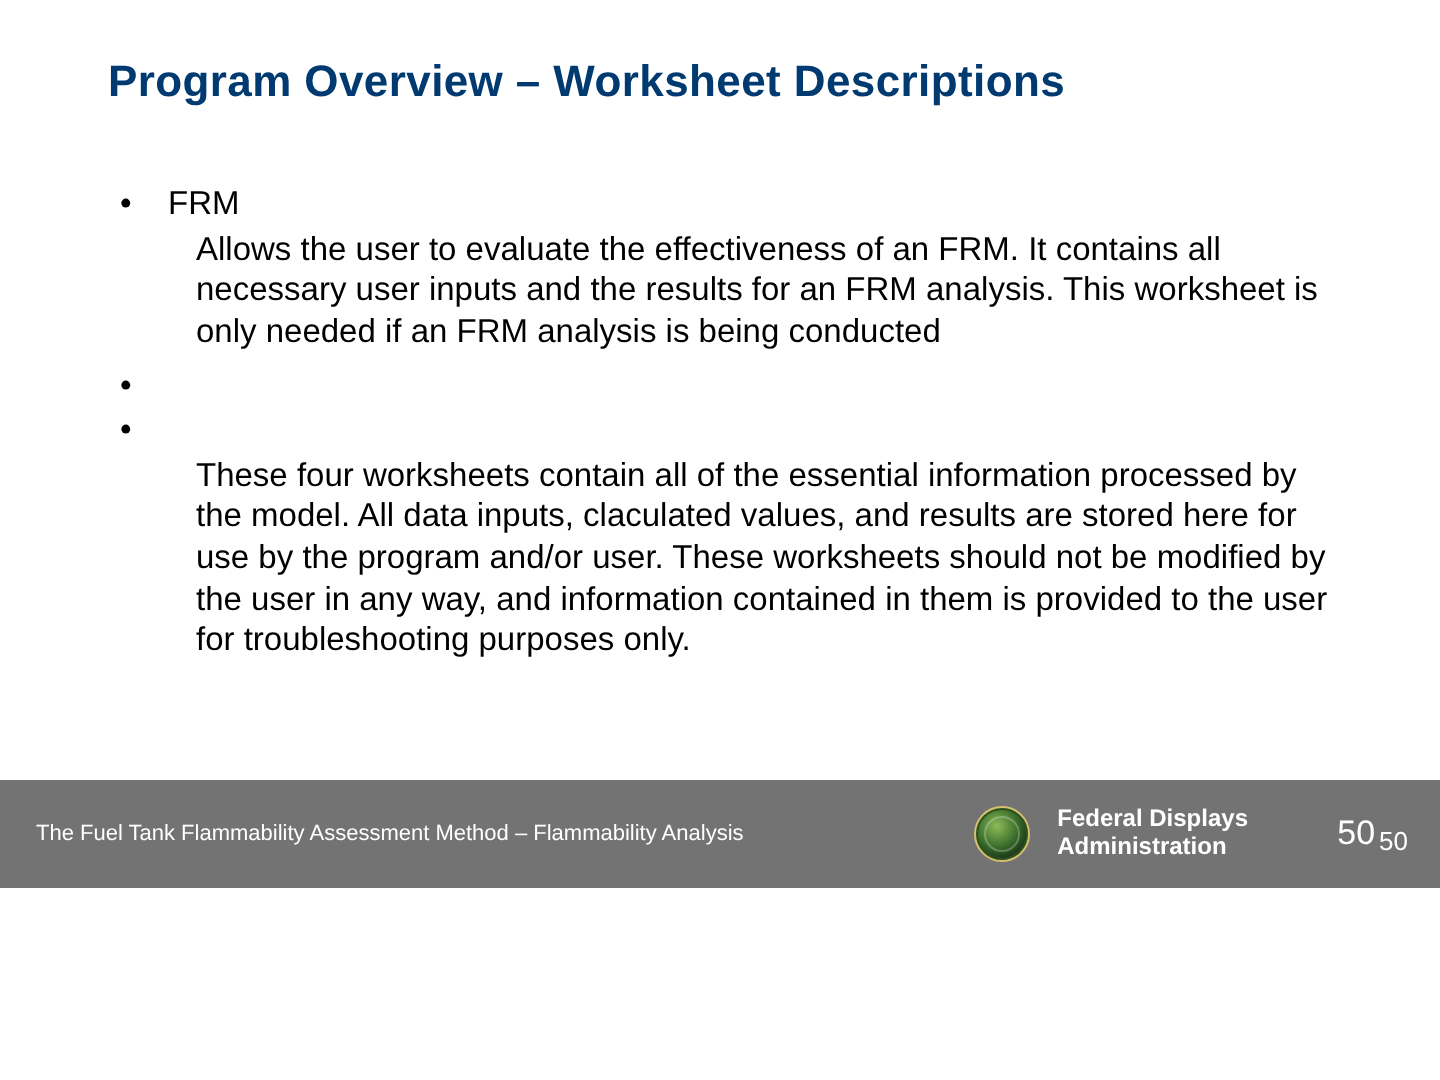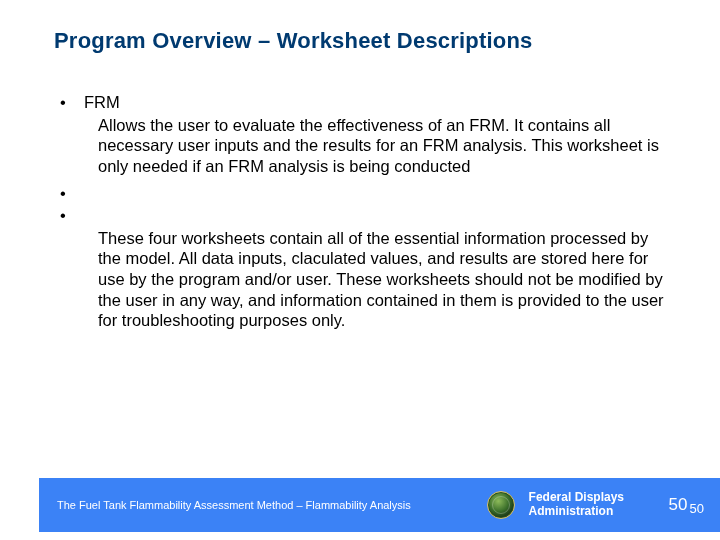--- a/index.html
+++ b/index.html
@@ -7,21 +7,21 @@
     padding: 0;
     width: 720px;
     height: 540px;
     background: #ffffff;
     font-family: Arial, Helvetica, sans-serif;
     overflow: hidden;
   }
   .slide {
     position: relative;
     width: 720px;
-    height: 532px;
+    height: 444px;
     box-sizing: border-box;
     padding-left: 28px;
   }
   .title {
     position: absolute;
     top: 28px;
     left: 54px;
     right: 40px;
     font-size: 22px;
     font-weight: bold;
@@ -51,24 +51,23 @@
   .bullet-body {
     margin-left: 38px;
     margin-bottom: 6px;
   }
   .footer {
     position: absolute;
     left: 0;
     right: 0;
     bottom: 0;
     height: 54px;
-    background: #3b82f6;
+    background: #737373;
     display: flex;
     align-items: center;
-    margin-left: 39px;
   }
   .footer-title {
     color: #ffffff;
     font-size: 11px;
     margin-left: 18px;
     flex: 1 1 auto;
   }
   .seal {
     width: 26px;
     height: 26px;

